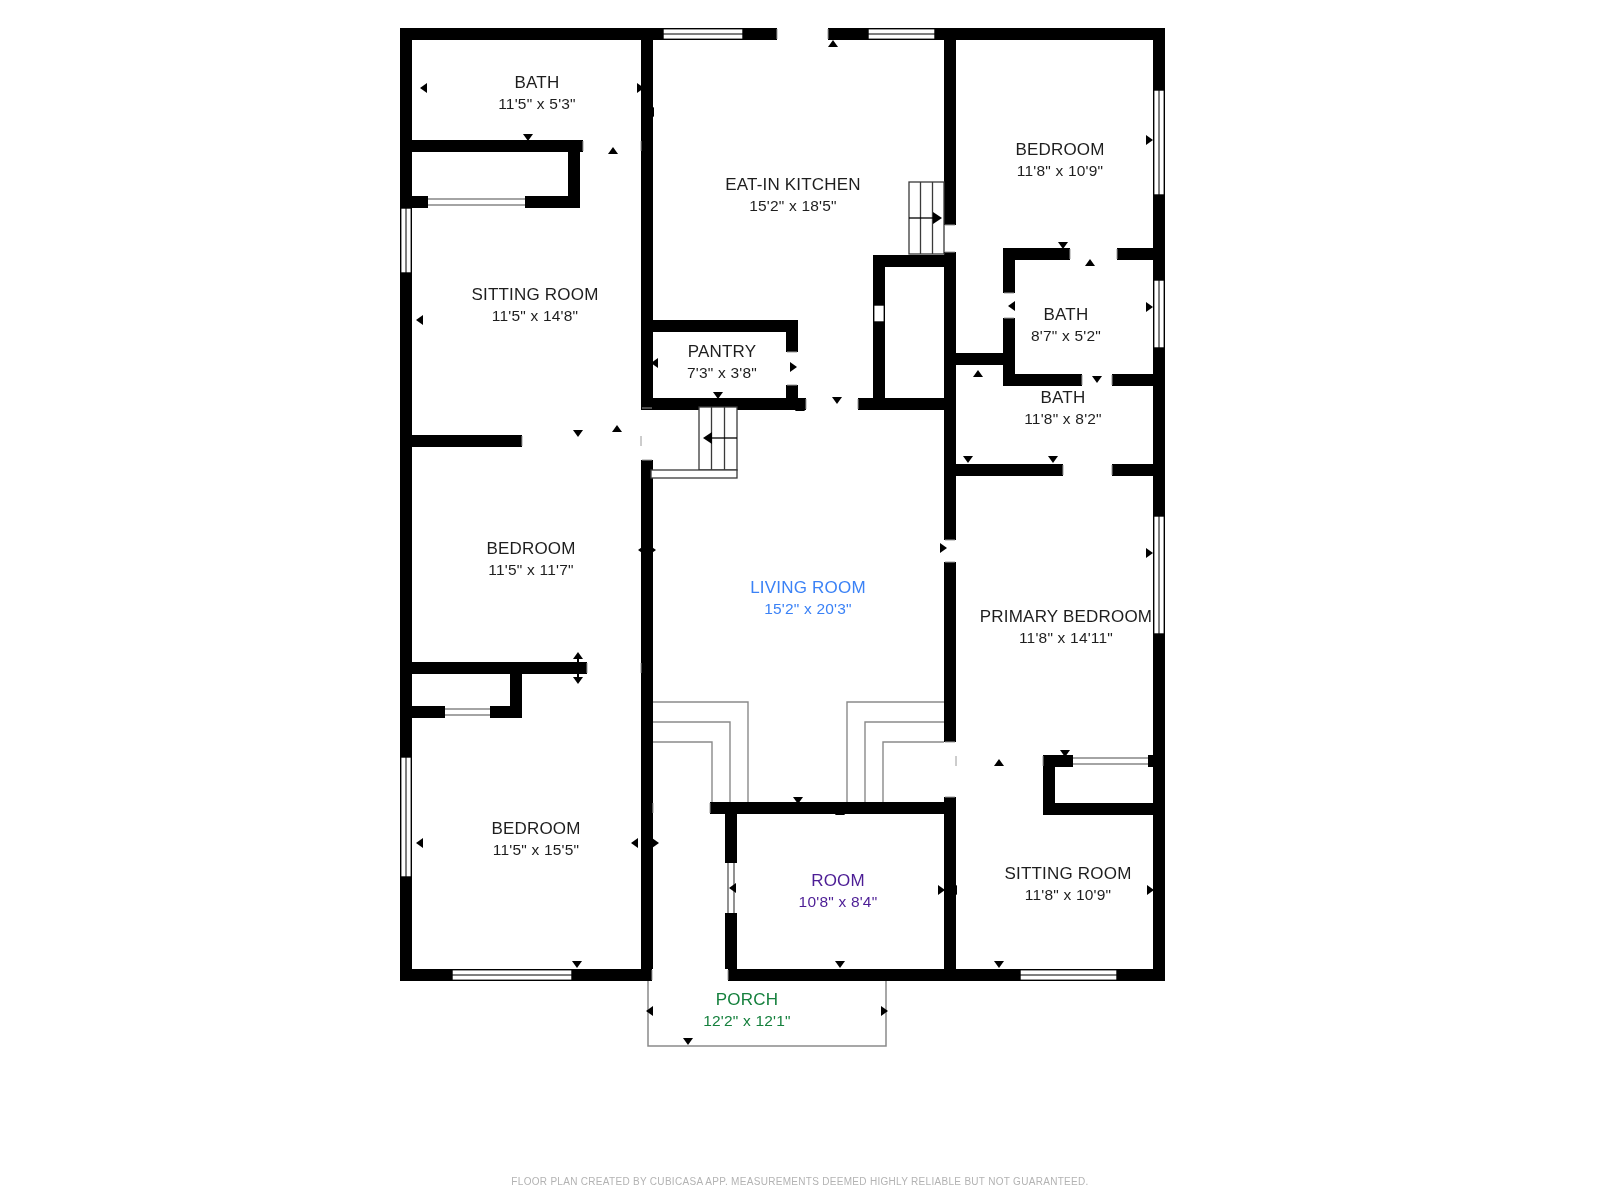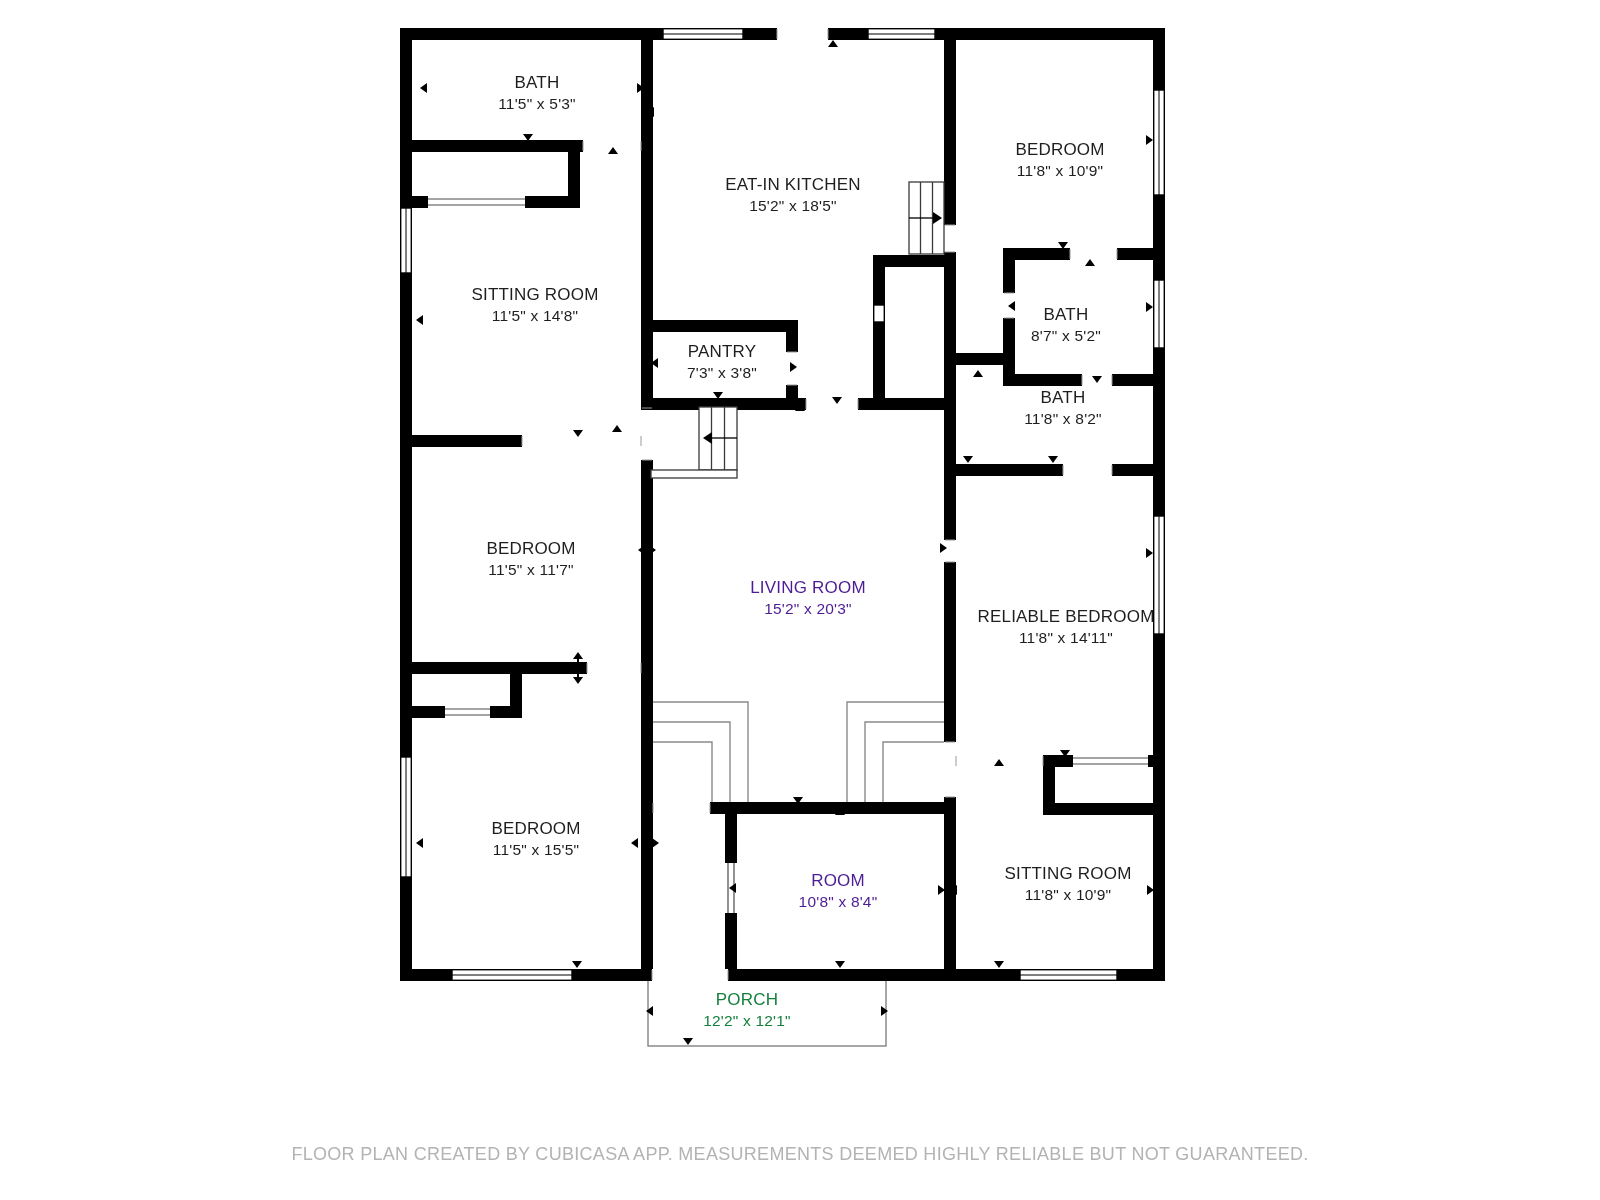--- a/index.html
+++ b/index.html
@@ -5,22 +5,22 @@
   html,body{margin:0;padding:0;background:#ffffff;}
   body{width:1600px;height:1200px;overflow:hidden;position:relative;
        font-family:"Liberation Sans",sans-serif;}
   #plan{position:absolute;left:0;top:0;width:1600px;height:1200px;}
   #plan svg{position:absolute;left:0;top:0;}
   #labels{position:absolute;left:0;top:0;width:1600px;height:1200px;pointer-events:none;}
   .room-label{position:absolute;transform:translate(-50%,-50%);text-align:center;
        color:#1e1e1e;white-space:nowrap;}
   .room-name{font-size:17px;line-height:1.3;letter-spacing:.2px;}
   .room-dims{font-size:15.5px;line-height:1.25;letter-spacing:.2px;}
-  .footer{position:absolute;left:0;top:1144px;width:1600px;text-align:center;
-       color:#b3b3b3;font-size:18px;letter-spacing:.3px;}
+  .footer{position:absolute;left:0;top:1176px;width:1600px;text-align:center;
+       color:#b3b3b3;font-size:10px;letter-spacing:.3px;}
 </style>
 </head>
 <body>
 
 <div id="plan">
 <svg width="1600" height="1200" viewBox="0 0 1600 1200">
 
   <g fill="#000000" shape-rendering="crispEdges">
 
     <rect x="400" y="28" width="263" height="12"></rect>
@@ -249,26 +249,26 @@
         <div class="room-dims">7'3" x 3'8"</div>
       </div>
       <div class="room-label" style="left: 1063px; top: 408px; color: rgb(30, 30, 30);">
         <div class="room-name">BATH</div>
         <div class="room-dims">11'8" x 8'2"</div>
       </div>
       <div class="room-label" style="left: 531px; top: 559px; color: rgb(30, 30, 30);">
         <div class="room-name">BEDROOM</div>
         <div class="room-dims">11'5" x 11'7"</div>
       </div>
-      <div class="room-label" style="left: 808px; top: 598px; color: #4c1d95;">
+      <div class="room-label" style="left: 808px; top: 598px; color: #3b82f6;">
         <div class="room-name">LIVING ROOM</div>
         <div class="room-dims">15'2" x 20'3"</div>
       </div>
       <div class="room-label" style="left: 1066px; top: 627px; color: rgb(30, 30, 30);">
-        <div class="room-name">RELIABLE BEDROOM</div>
+        <div class="room-name">PRIMARY BEDROOM</div>
         <div class="room-dims">11'8" x 14'11"</div>
       </div>
       <div class="room-label" style="left: 536px; top: 839px; color: rgb(30, 30, 30);">
         <div class="room-name">BEDROOM</div>
         <div class="room-dims">11'5" x 15'5"</div>
       </div>
       <div class="room-label" style="left: 838px; top: 891px; color: #4c1d95;">
         <div class="room-name">ROOM</div>
         <div class="room-dims">10'8" x 8'4"</div>
       </div>

